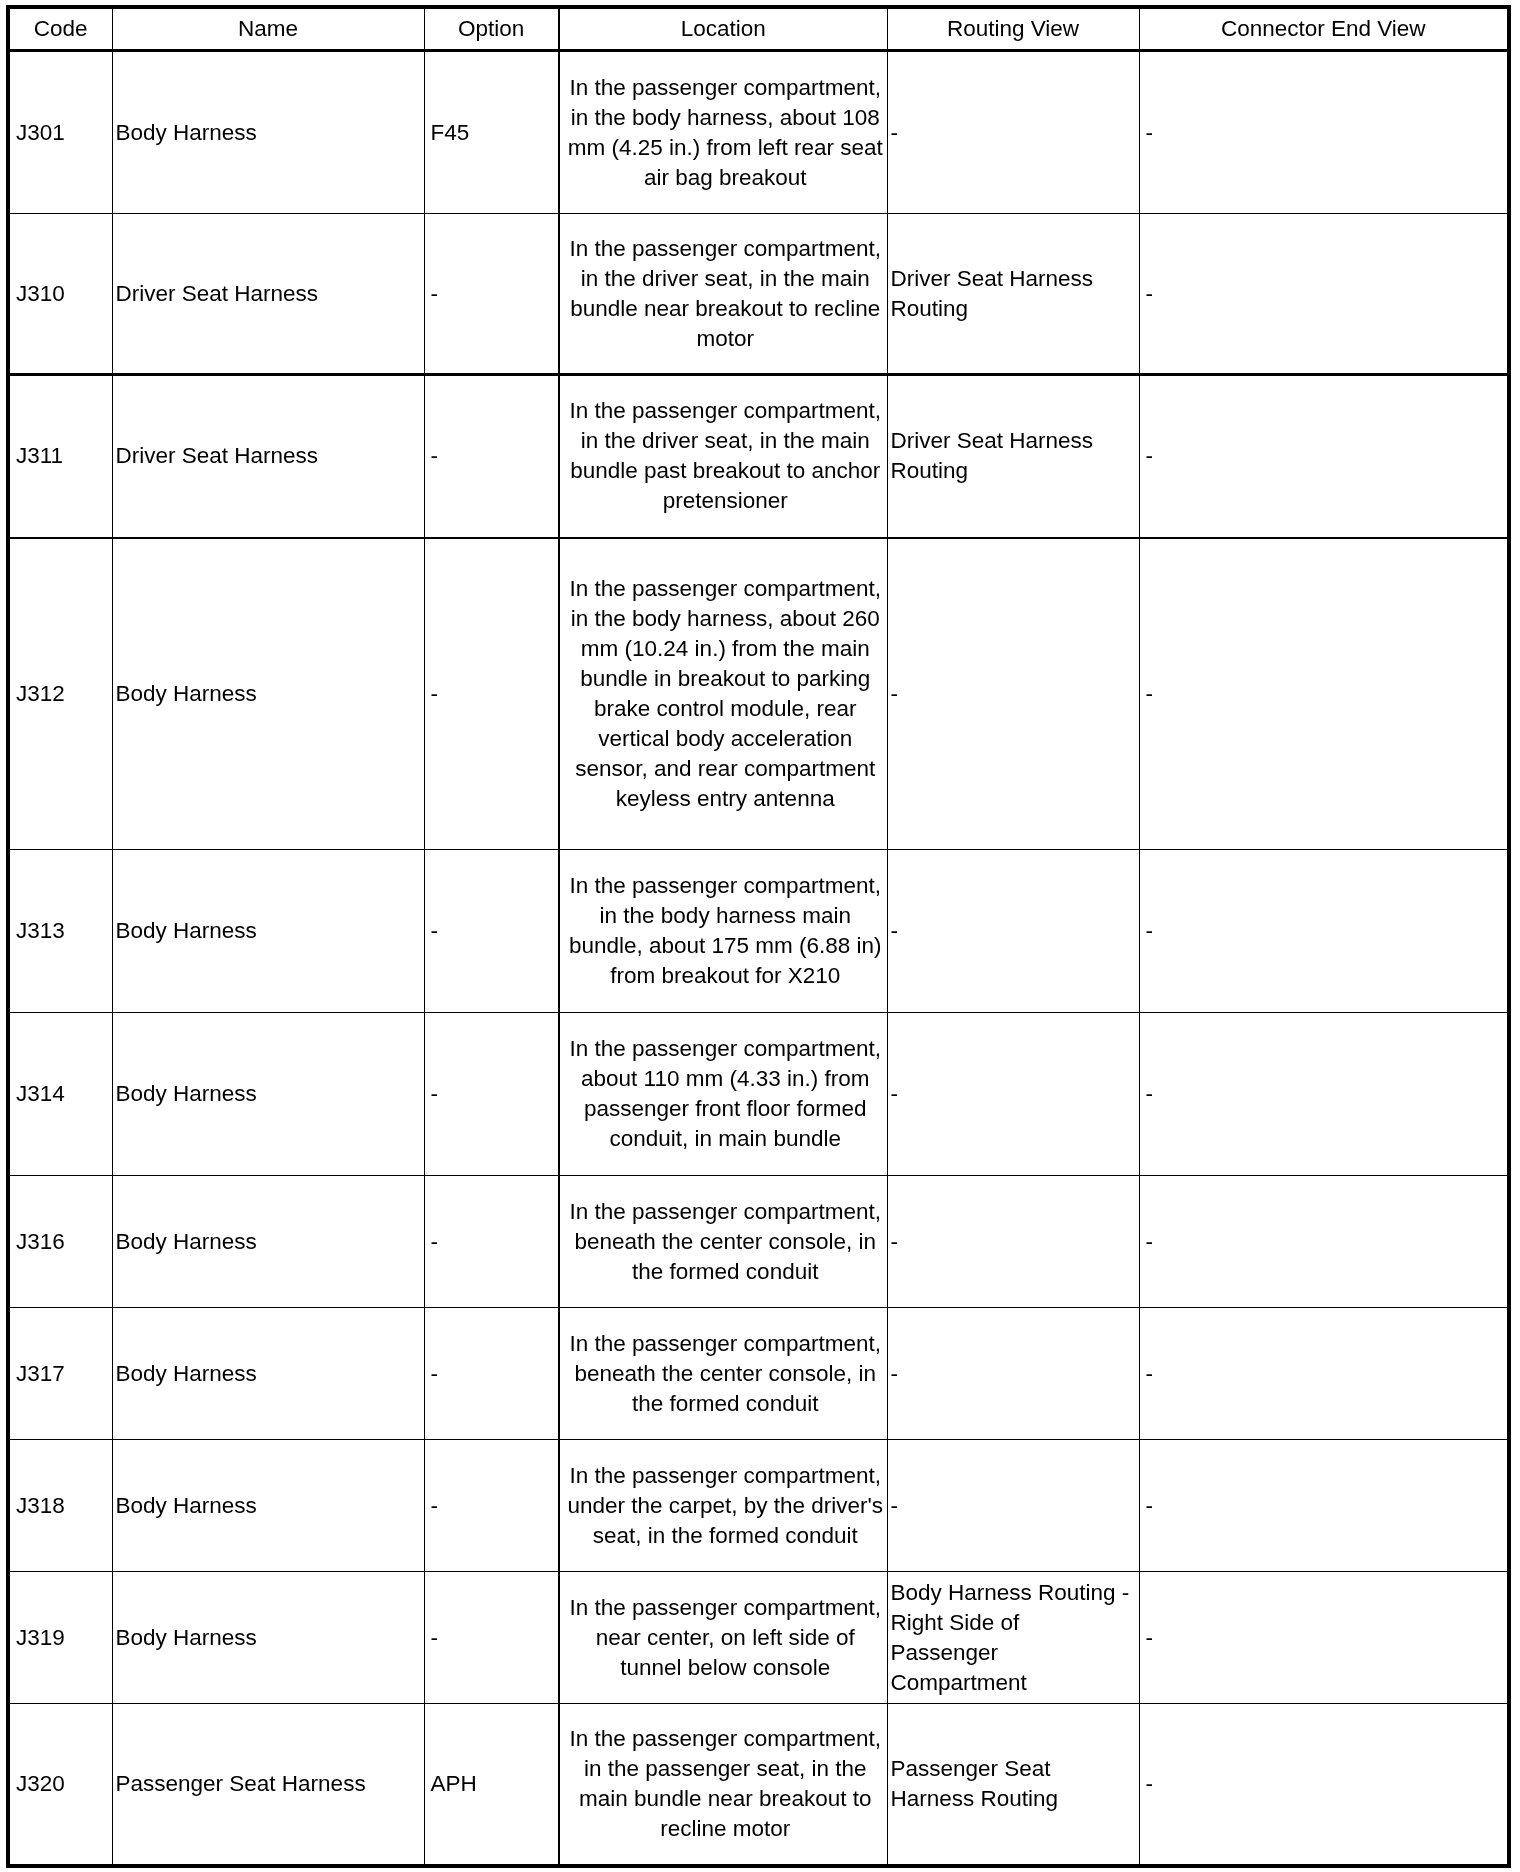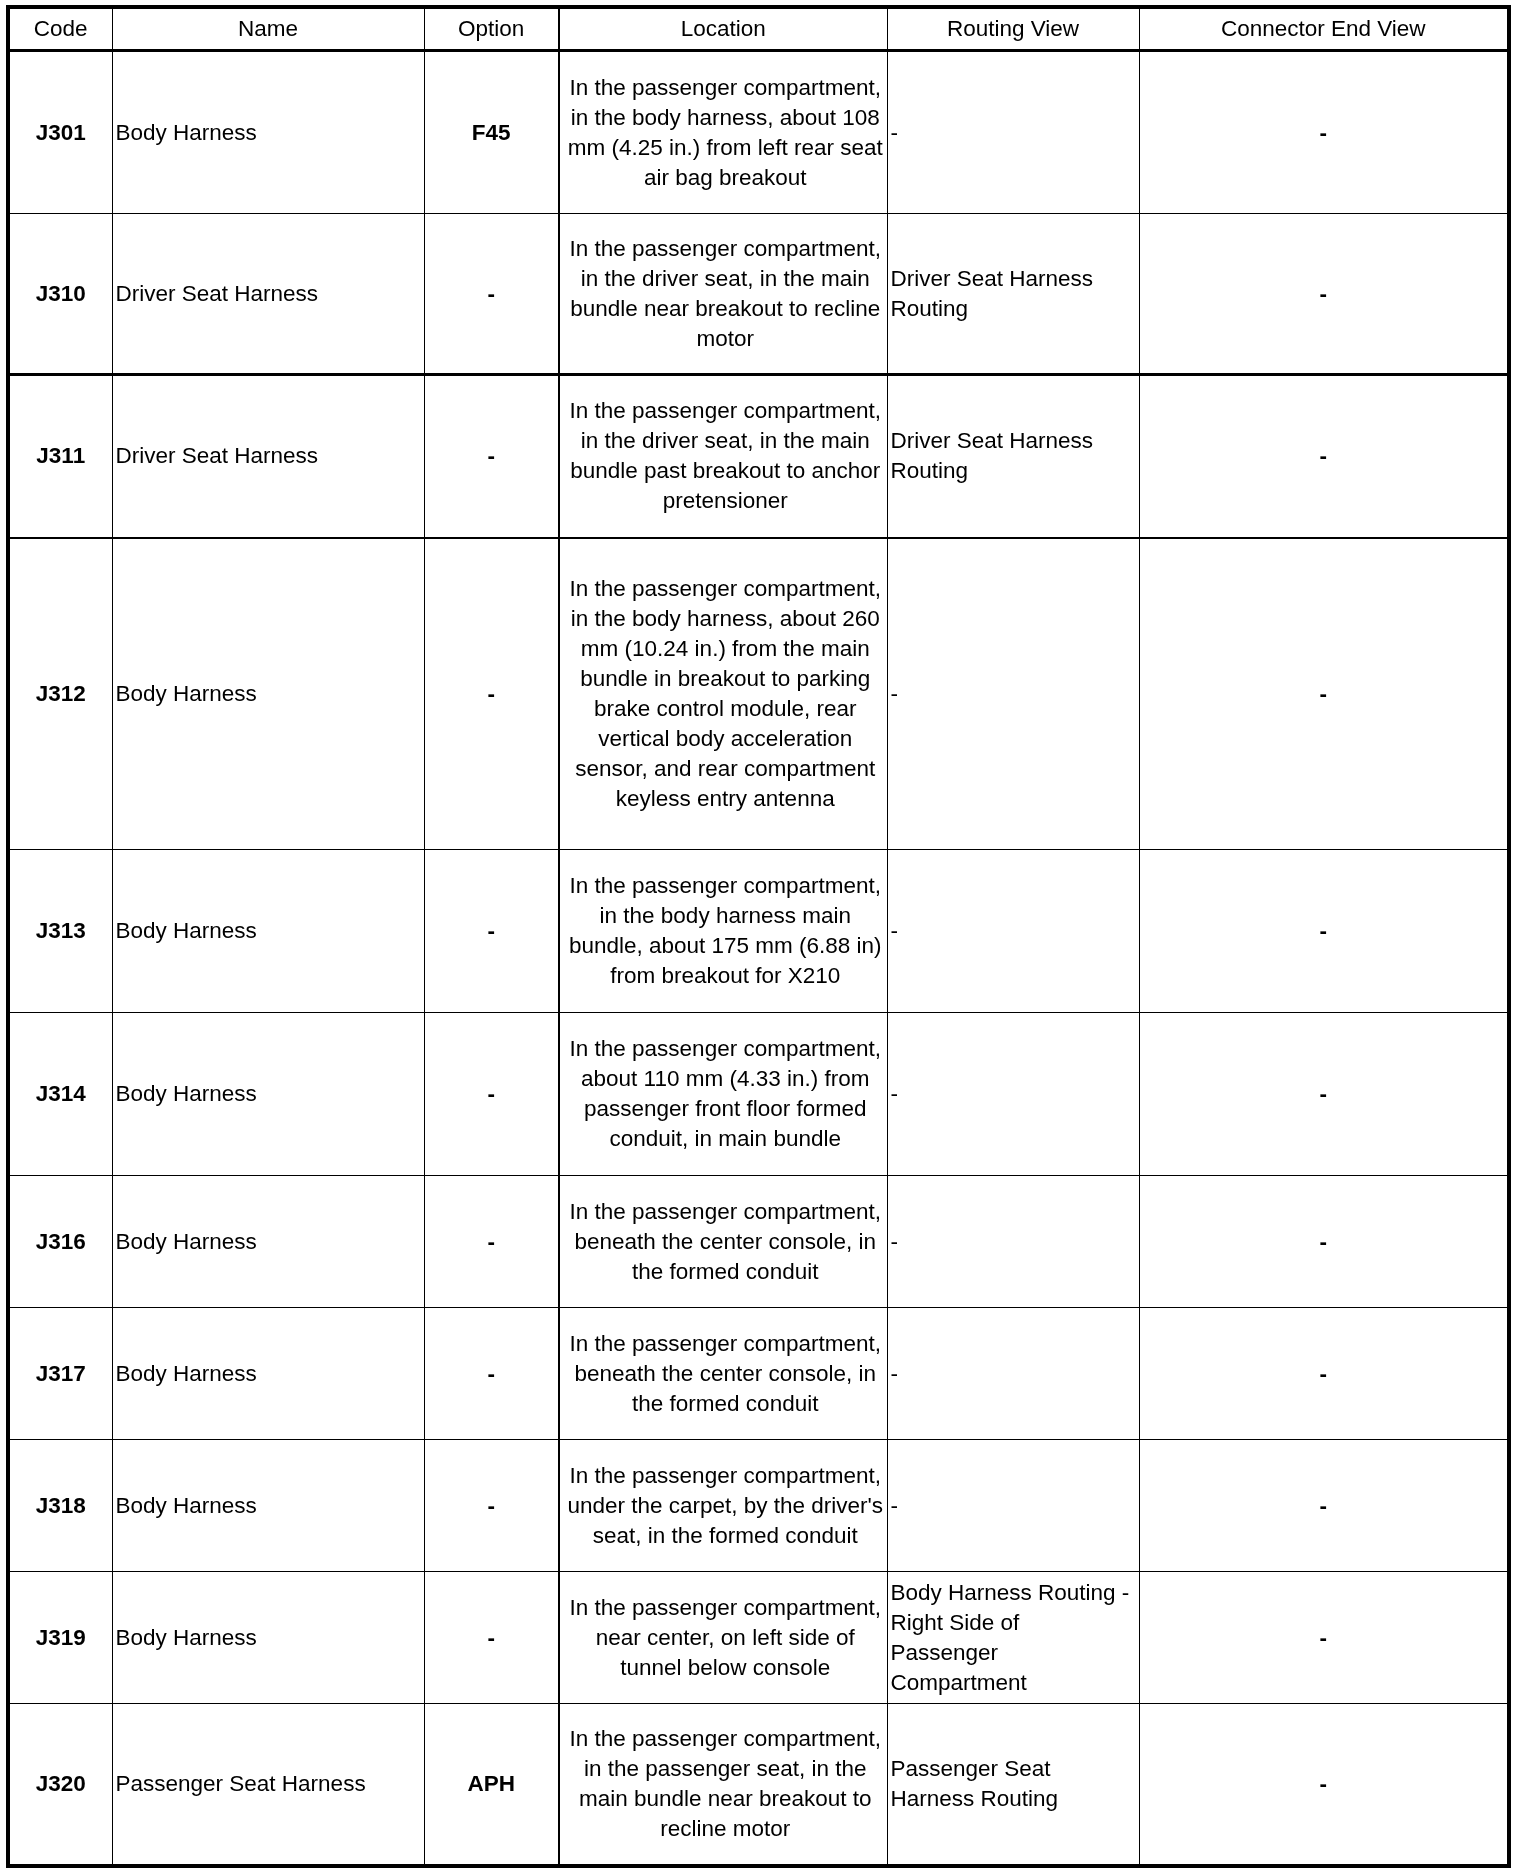--- a/index.html
+++ b/index.html
@@ -4,21 +4,21 @@
   <style>
     html, body { margin: 0; padding: 0; background: #ffffff; }
     body { width: 1520px; height: 1872px; position: relative; overflow: hidden;
            font-family: "Liberation Sans", "DejaVu Sans", sans-serif; color: #000; }
     #tbl { position: absolute; left: 6px; top: 5px; width: 1501px;
            border-collapse: collapse; table-layout: fixed;
            border: 4px solid #000; }
     #tbl th, #tbl td { border: 1px solid #000; padding: 0 6px; font-size: 22.5px;
            line-height: 30px; vertical-align: middle; overflow: hidden; }
     #tbl th { font-weight: normal; text-align: center; height: 40px; border-bottom: 3px solid #000; }
-    #tbl td.c-code, #tbl td.c-option, #tbl td.c-conn { text-align: center; font-weight: bold; }
+    #tbl td.c-code, #tbl td.c-option, #tbl td.c-conn { text-align: left; }
     #tbl td.c-loc { text-align: center; padding-left: 6px; padding-right: 2px; }
     #tbl td.c-name, #tbl td.c-locator { text-align: left; padding-left: 3px; }
     #tbl td.c-option, #tbl th.c-option { border-right: 2px solid #000; }
     #tbl tr.thick-top td { border-top: 3px solid #000; }
     #tbl tr.mid-top td { border-top: 2px solid #000; margin-top: 41px; }
     col.w-code { width: 104px; }
     col.w-name { width: 312px; }
     col.w-option { width: 135px; }
     col.w-loc { width: 328px; }
     col.w-locator { width: 252px; }

